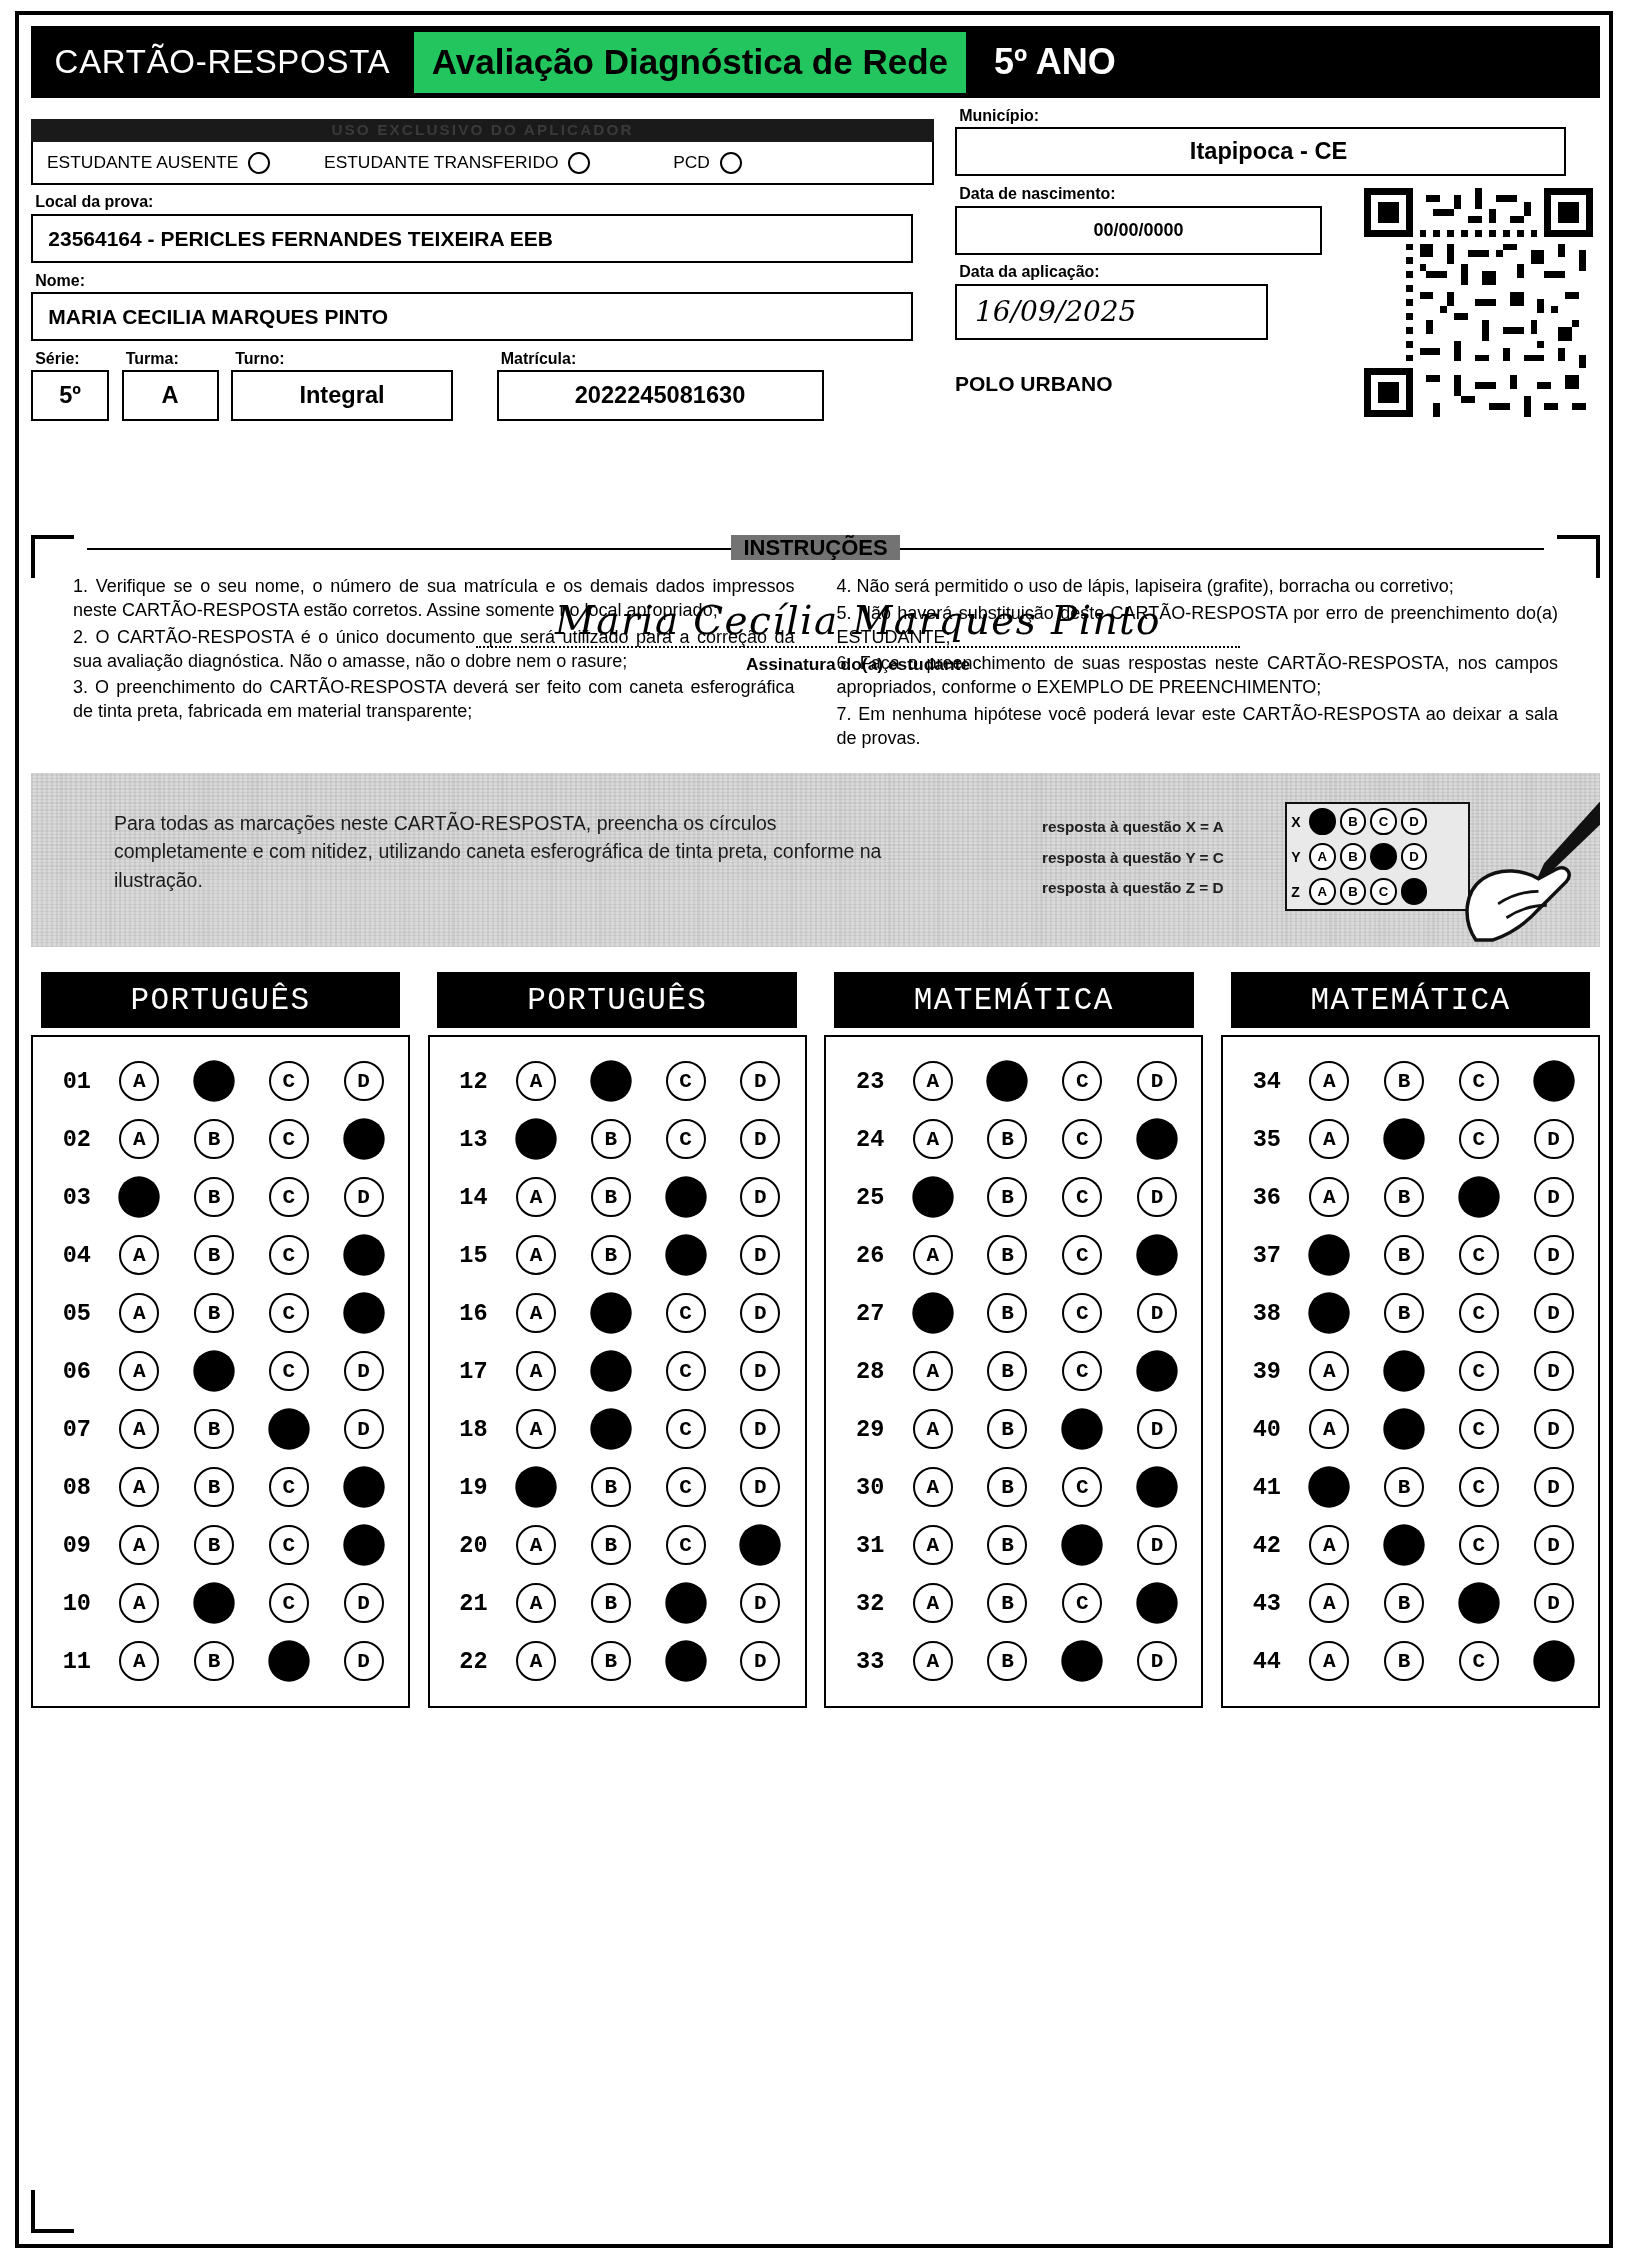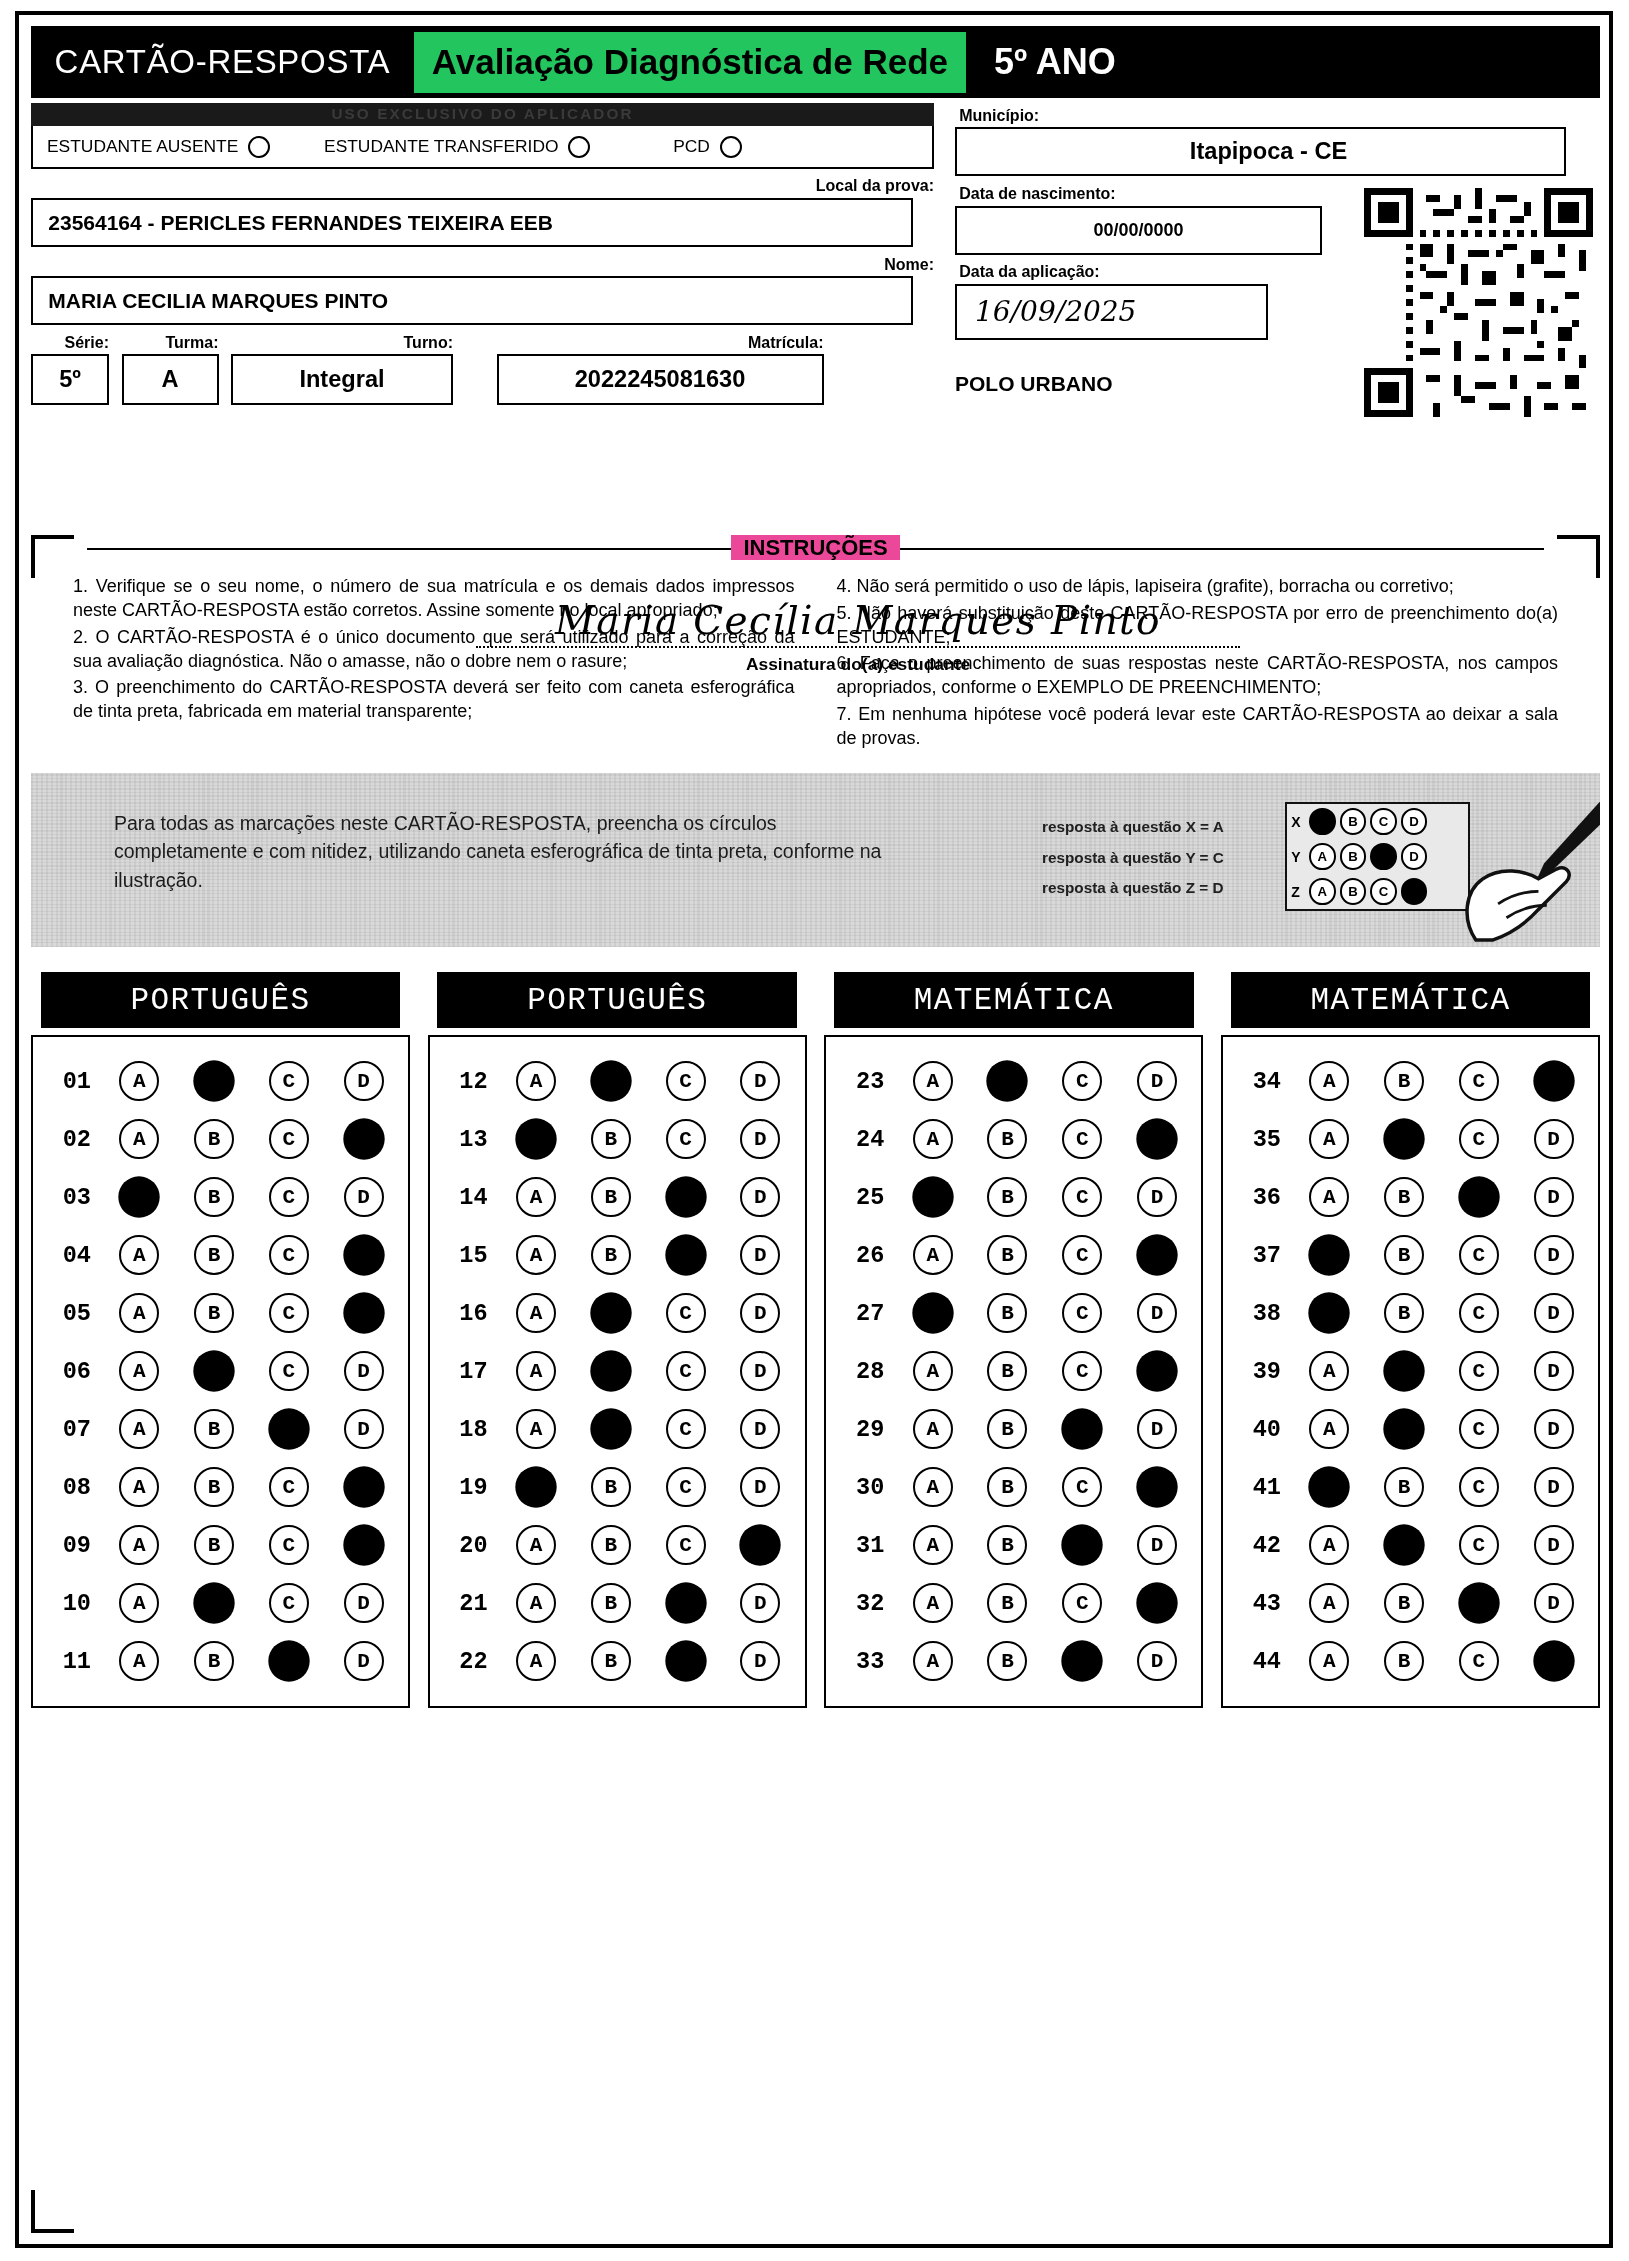--- a/index.html
+++ b/index.html
@@ -72,23 +72,22 @@
   }
 
   
   .ident {
     position: relative;
     height: 424px;
   }
   .ident-left {
     position: absolute;
     left: 0;
-    top: 0;
+    top: 16px;
     width: 903px;
-    text-align: right;
   }
   .ident-right {
     position: absolute;
     left: 924px;
     top: 0;
     width: 646px;
   }
 
   .coord-bar {
     background: #1a1a1a;
@@ -222,21 +221,21 @@
   .corner.tl { left: 0; top: 0; border-width: 4.9px 0 0 4.9px; }
   .corner.tr { right: 0; top: 0; border-width: 4.9px 4.9px 0 0; }
   .instr-title {
     text-align: center;
     font-size: 22px;
     font-weight: bold;
     position: relative;
     margin-top: 9.7px;
   }
   .instr-title span {
-    background: #ec4899;
+    background: #737373;
     padding: 0 12.5px;
     position: relative;
     z-index: 2;
   }
   .instr-title:before {
     content: "";
     position: absolute;
     left: 42px; right: 42px; top: 50%;
     border-top: 2.1px solid #000;
     z-index: 1;

